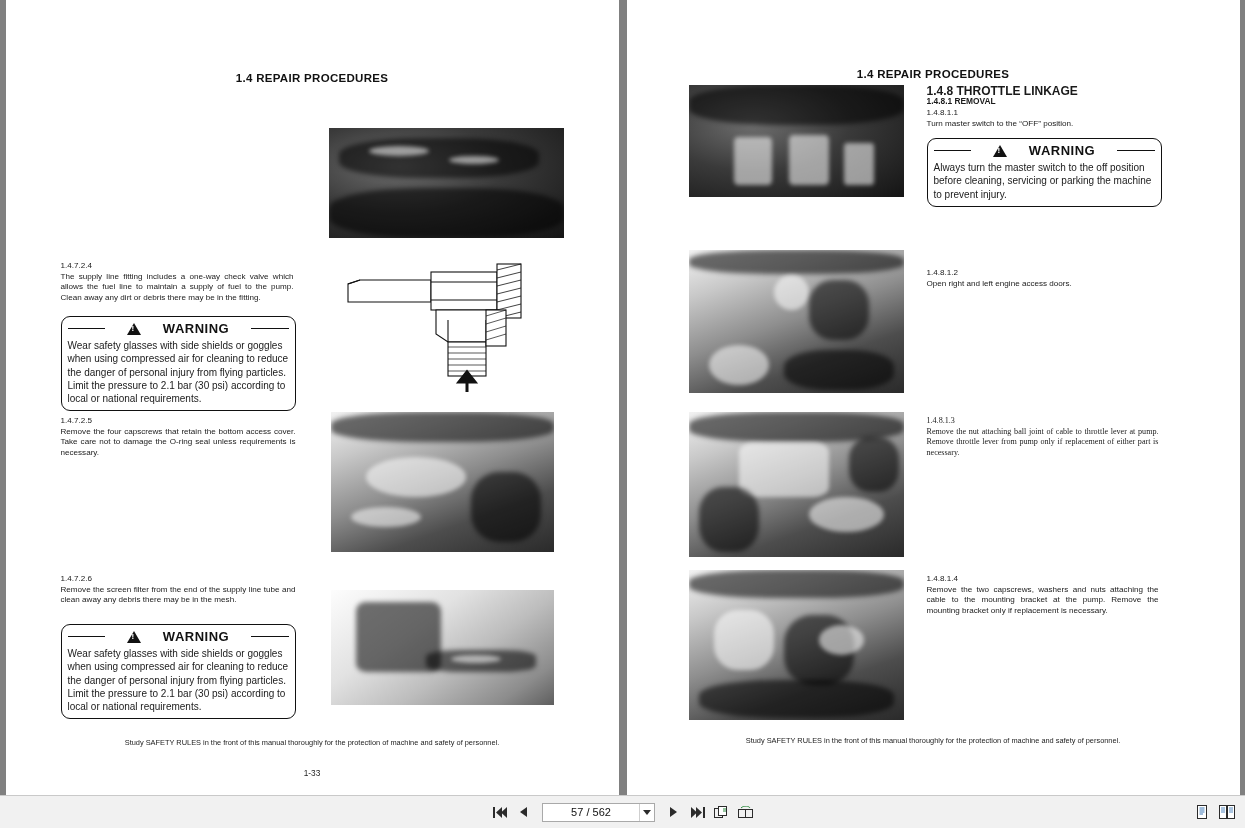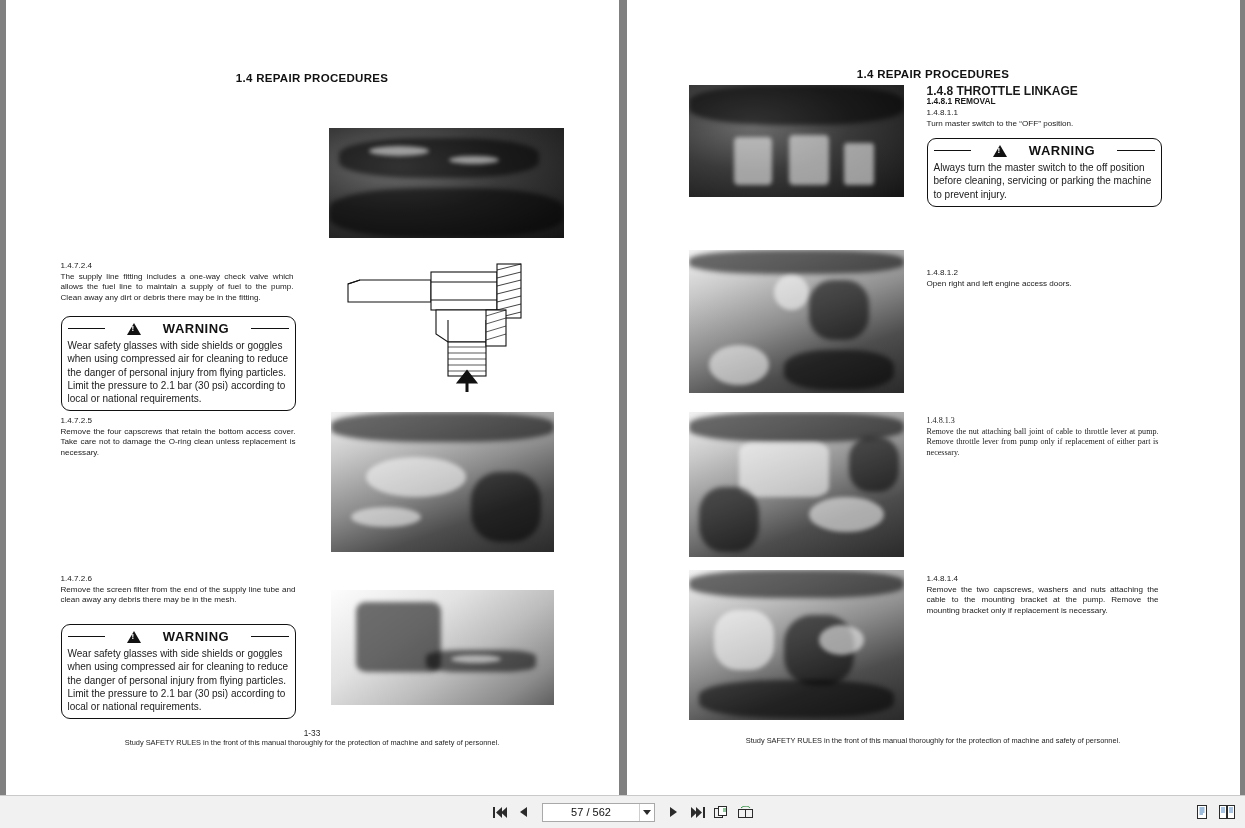--- a/index.html
+++ b/index.html
@@ -257,21 +257,21 @@
 
               <rect x="150" y="60" width="20" height="36" fill="#fff"></rect>
               <path d="M150 66 L170 60 M150 74 L170 68 M150 82 L170 76 M150 90 L170 84" stroke-width="0.7"></path>
             </g>
             <path d="M131 142 L131 128 M123 132 L131 122 L139 132 Z" fill="#111" stroke="#111" stroke-width="3"></path>
           </svg>
         </div>
 
         <div class="blk" style="left:55px; top:416px; width:235px;">
           <span class="num">1.4.7.2.5</span>
-          <span>Remove the four capscrews that retain the bottom access cover. Take care not to damage the O-ring clean unless replacement is necessary.</span>
+          <span>Remove the four capscrews that retain the bottom access cover. Take care not to damage the O-ring seal unless requirements is necessary.</span>
         </div>
 
         <div class="fig mid" style="left:325px; top:412px; width:223px; height:140px;">
           <div class="dk" style="left:0; top:0; width:223px; height:30px;"></div>
           <div class="sp" style="left:35px; top:45px; width:100px; height:40px;"></div>
           <div class="dk" style="left:140px; top:60px; width:70px; height:70px;"></div>
           <div class="sp" style="left:20px; top:95px; width:70px; height:20px;"></div>
         </div>
 
         <div class="blk" style="left:55px; top:574px; width:235px;">
@@ -289,21 +289,21 @@
           <div class="warn-body">Wear safety glasses with side shields or goggles when using compressed air for cleaning to reduce the danger of personal injury from flying particles. Limit the pressure to 2.1 bar (30 psi) according to local or national requirements.</div>
         </div>
 
         <div class="fig light" style="left:325px; top:590px; width:223px; height:115px;">
           <div class="dk" style="left:25px; top:12px; width:85px; height:70px; border-radius:12%;"></div>
           <div class="dk" style="left:95px; top:60px; width:110px; height:22px; border-radius:30%;"></div>
           <div class="sp" style="left:120px; top:65px; width:50px; height:8px;"></div>
         </div>
 
         <div class="footer" style="top:738px;">Study SAFETY RULES in the front of this manual thoroughly for the protection of machine and safety  of  personnel.</div>
-        <div class="pagenum" style="top:728px;">1-33</div>
+        <div class="pagenum" style="top:768px;">1-33</div>
       </div>
     </div>
 
     <div class="page">
       <div class="page-inner">
 
         <div class="hdr" style="top:68px;">1.4 REPAIR PROCEDURES</div>
 
         <div class="fig dark" style="left:62px; top:85px; width:215px; height:112px;">
           <div class="dk" style="left:0; top:0; width:215px; height:40px;"></div>

